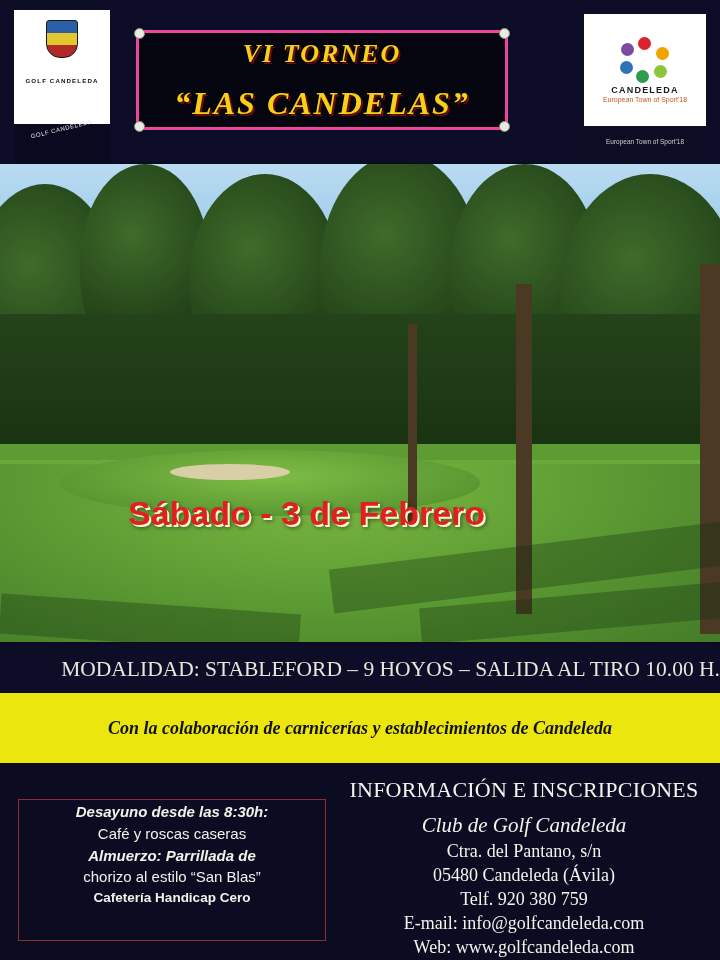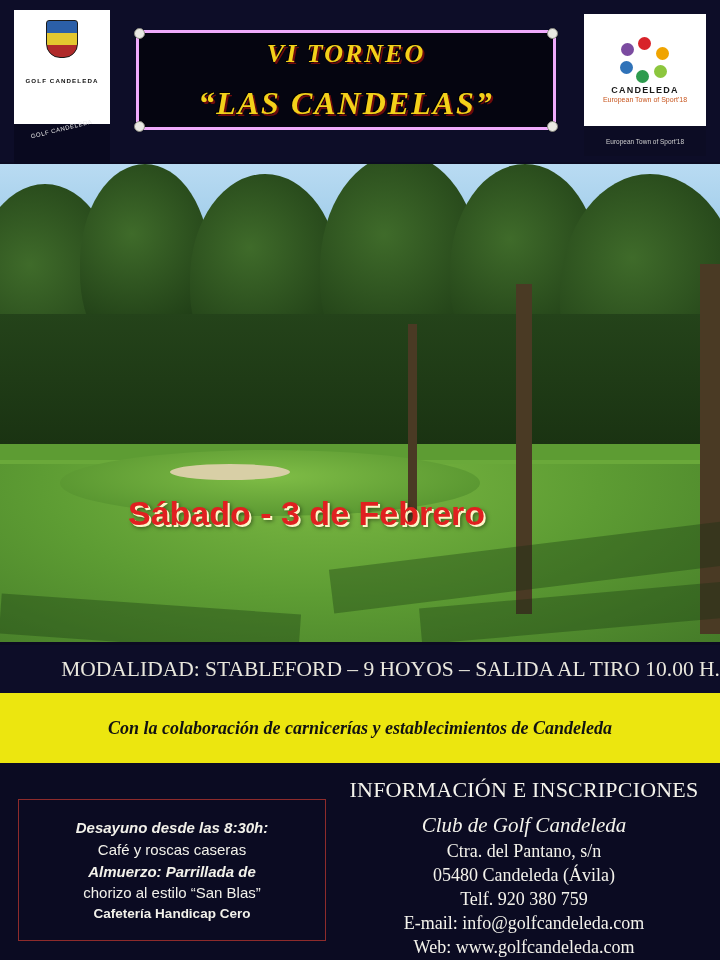--- a/index.html
+++ b/index.html
@@ -79,23 +79,23 @@
     display: flex; align-items: center; justify-content: center;
   }
   .logo-right-tail span {
     font-family: "Liberation Sans", sans-serif;
     font-size: 6.5px; color: #cfcfcf;
   }
 
   
   .title-plaque {
     position: absolute; left: 136px; top: 30px;
-    width: 420px; height: 100px;
+    width: 372px; height: 100px;
     background: #050510;
-    border: 3px solid #f0abfc;
+    border: 3px solid #ec4899;
     border-radius: 4px;
     display: flex; flex-direction: column; align-items: center; justify-content: center;
   }
   .plaque-screw {
     position: absolute; width: 11px; height: 11px; border-radius: 50%;
     background: #e9e9e3; border: 1.5px solid #8a8a80;
   }
   .s-tl { left: -5px; top: -5px; } .s-tr { right: -5px; top: -5px; }
   .s-bl { left: -5px; bottom: -5px; } .s-br { right: -5px; bottom: -5px; }
   .t-line1, .t-line2 {
@@ -177,21 +177,21 @@
   
   .bottom {
     position: absolute; left: 0; top: 763px; width: 720px; height: 197px;
     background: #0b0b22;
   }
   .menu-box {
     position: absolute; left: 18px; top: 36px;
     width: 308px; height: 142px;
     border: 1.6px solid #8e2b2b;
     background: #0b0b22;
-    padding: 17px 10px 0 10px;
+    padding: 1px 10px 0 10px;
     text-align: center;
   }
   .menu-line {
     color: #f2f1ea; font-family: "Liberation Sans", sans-serif;
     font-size: 15px; line-height: 1.45;
   }
   .menu-line.b { font-weight: bold; font-style: italic; }
   .menu-line.i { font-style: italic; font-weight: bold; }
   .menu-line.small { font-size: 13.5px; font-weight: bold; }
 

